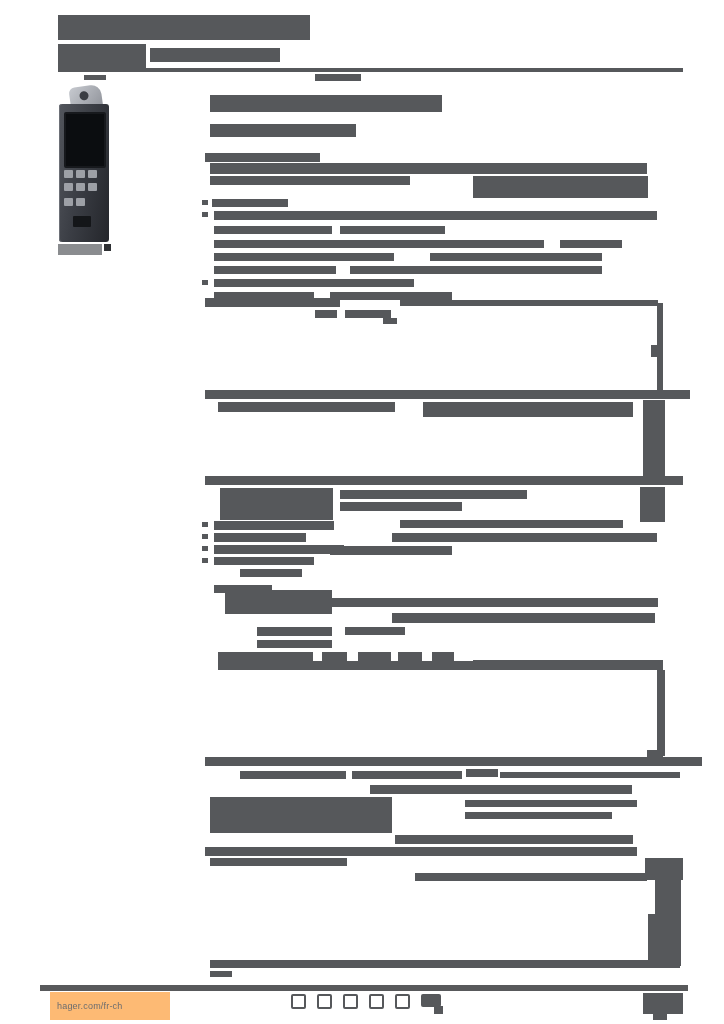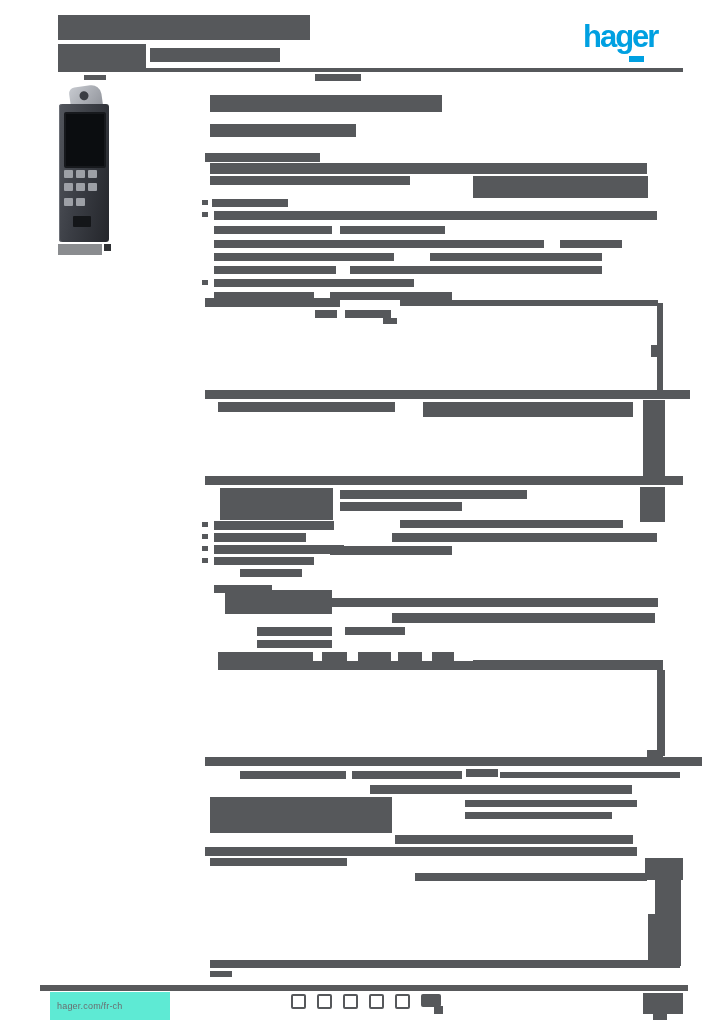--- a/index.html
+++ b/index.html
@@ -37,40 +37,36 @@
   }
   .device-btnrow { position:absolute; left:5px; display:flex; gap:3px; }
   .device-btn { width:9px; height:8px; background:#9da0a6; border-radius:1px; }
   .device-port { position:absolute; left:14px; top:112px; width:18px; height:11px; background:#141619; border-radius:1px; }
   .device-caption-bar { position:absolute; left:1px; top:158px; width:44px; height:11px; background:#8a8c8f; }
   .device-caption-dot { position:absolute; left:47px; top:158px; width:7px; height:7px; background:#2e3033; }
 
   
   .footer-sep { position:absolute; left:40px; top:985px; width:648px; height:6px; background:#58595b; }
   .footer-linkbox {
-    position:absolute; left:50px; top:992px; width:120px; height:28px; background:#5eead4;
+    position:absolute; left:50px; top:992px; width:120px; height:28px; background:#fdba74;
     display:flex; align-items:center;
   }
   .footer-link { color:#6a6c6f; font-size:9px; text-decoration:none; padding-left:7px; letter-spacing:0.2px; }
   .footer-icons { position:absolute; left:291px; top:994px; display:flex; align-items:flex-start; gap:11px; }
   .f-icon { width:11px; height:11px; border:2px solid #56585b; border-radius:2px; background:transparent; }
   .f-icon.filled { width:20px; height:13px; border:none; border-radius:2px; background:#56585b; position:relative; }
   .f-icon.filled::after { content:""; position:absolute; left:13px; top:12px; width:9px; height:8px; background:#56585b; }
   .footer-logoblock { position:absolute; left:643px; top:993px; width:40px; height:21px; background:#56585b; }
   .footer-logotail { position:absolute; left:653px; top:1014px; width:14px; height:6px; background:#56585b; }
 </style>
 </head>
 <body>
 
 <div class="page">
 
-  <div class="logo">
-    <span class="logo-word">hager</span>
-    <span class="logo-mark"></span>
-  </div>
 
   <div class="device">
     <div class="device-clip">
       <span class="device-clip-hole"></span>
     </div>
     <div class="device-body">
       <div class="device-screen"></div>
       <div class="device-btnrow" style="top:66px;">
         <span class="device-btn"></span>
         <span class="device-btn"></span>

